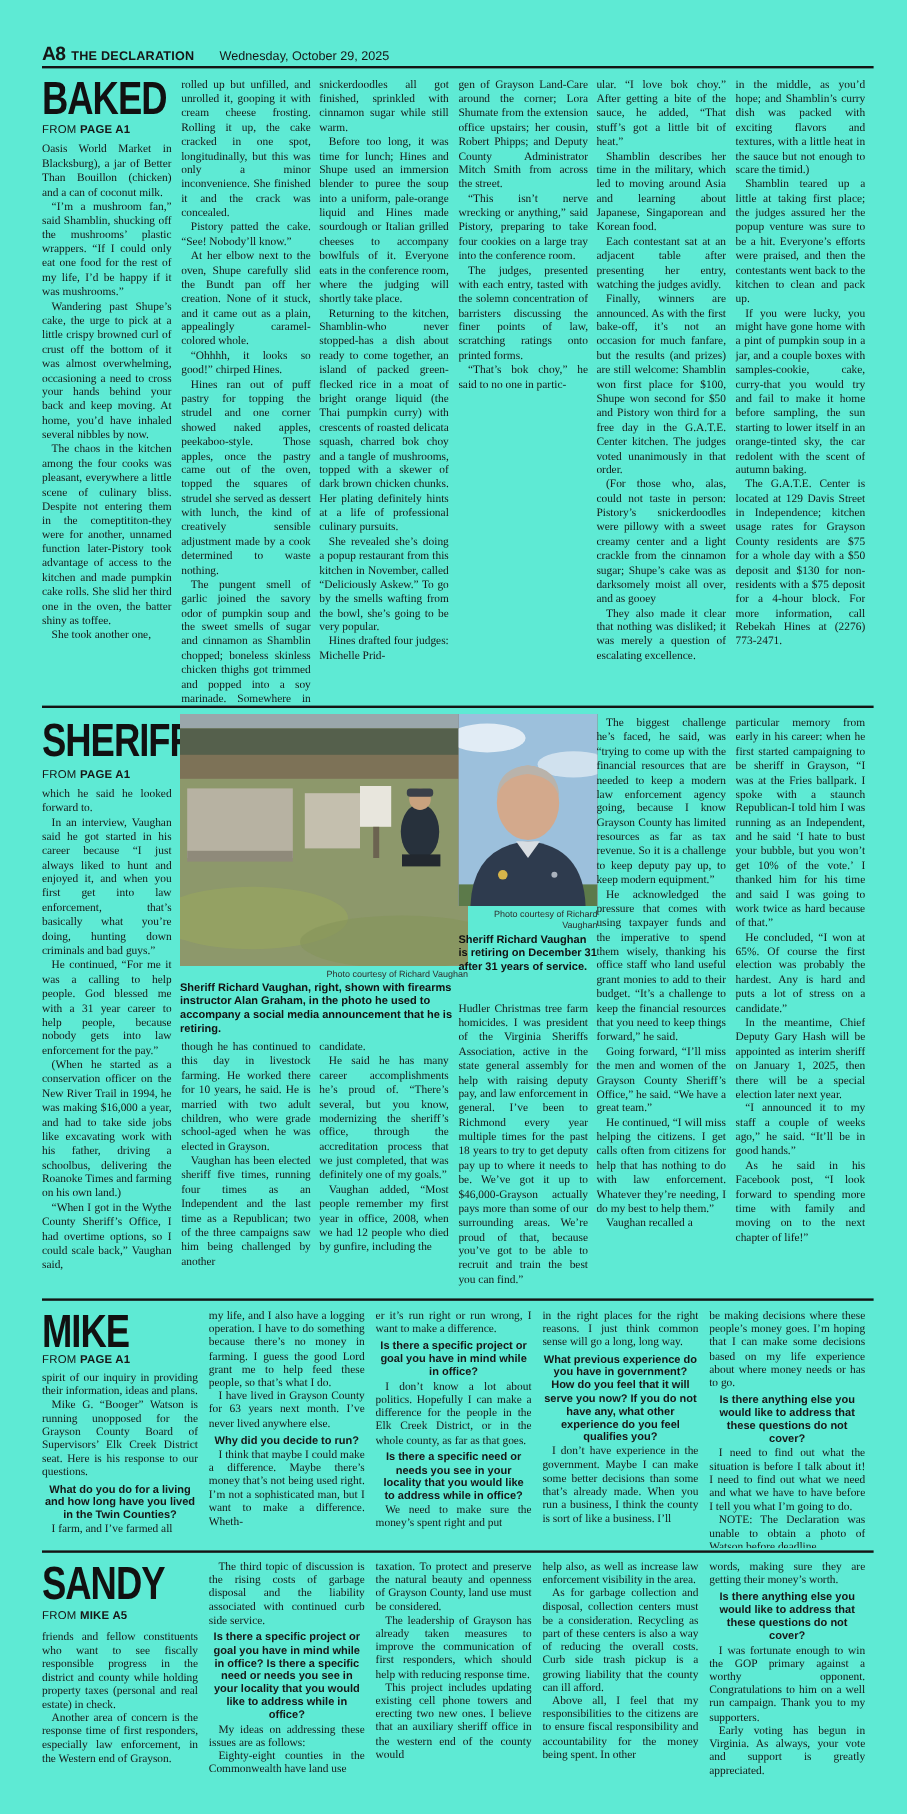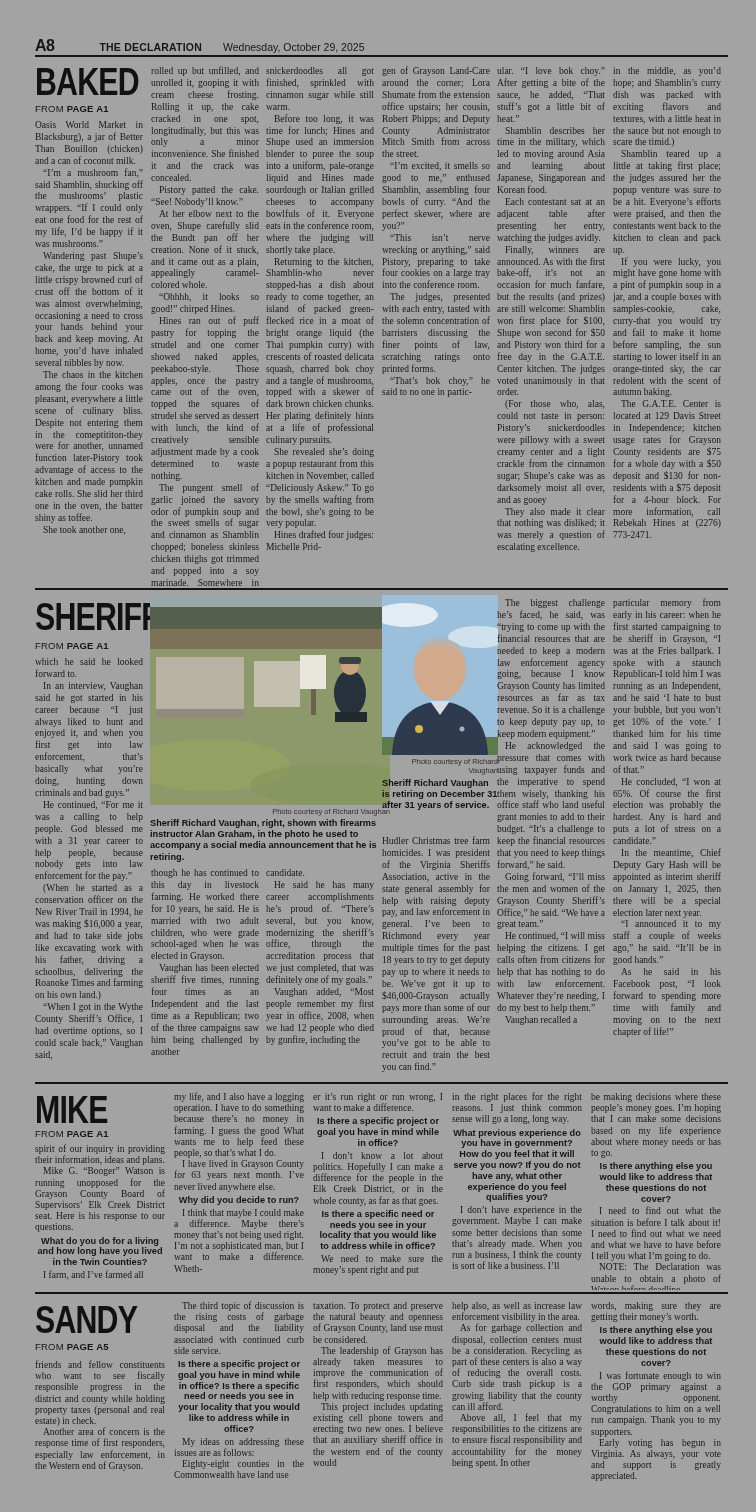--- a/index.html
+++ b/index.html
@@ -1,22 +1,22 @@
 <!DOCTYPE html>
 <html><head>
 <meta charset="utf-8">
 <style>
   html,body{margin:0;padding:0;background:#e8e8e8;}
-  .page{position:relative;width:756px;height:1512px;background:#a3a3a3;margin:0 auto;
+  .page{position:relative;width:756px;height:1512px;background:#5eead4;margin:0 auto;
         font-family:"Liberation Serif",serif;color:#161616;overflow:hidden;}
   .rule{position:absolute;left:35px;width:693px;background:#141414;}
   .masthead{position:absolute;left:35px;top:37px;width:693px;display:flex;align-items:baseline;gap:5px;
             font-family:"Liberation Sans",sans-serif;}
   .mh-page{font-size:16px;font-weight:bold;letter-spacing:-0.5px;}
-  .mh-paper{font-size:10.5px;font-weight:bold;letter-spacing:0.2px;margin-left:40px;}
+  .mh-paper{font-size:10.5px;font-weight:bold;letter-spacing:0.2px;}
   .mh-date{font-size:10.5px;margin-left:16px;}
   .headline{position:absolute;margin:0;font-family:"Liberation Sans",sans-serif;font-weight:bold;
             font-size:37px;letter-spacing:-1px;transform:scale(0.82,1.05);transform-origin:left top;
             white-space:nowrap;color:#111;}
   .fromline{position:absolute;font-family:"Liberation Sans",sans-serif;font-size:9.5px;letter-spacing:0.2px;}
   .fromline b{font-weight:bold;}
   .col{position:absolute;overflow:hidden;text-align:justify;}
   .body-a{font-size:9.5px;line-height:11.9px;}
   .body-b{font-size:9.5px;line-height:11.2px;}
   .col p{margin:0;}
@@ -65,21 +65,20 @@
     </div>
   <div class="col body-a" style="left:266px;top:66px;width:108px;height:520px;">
       <p class="cont">snickerdoodles all got finished, sprinkled with cinnamon sugar while still warm.</p>
       <p class="ind">Before too long, it was time for lunch; Hines and Shupe used an immersion blender to puree the soup into a uniform, pale-orange liquid and Hines made sourdough or Italian grilled cheeses to accompany bowlfuls of it. Everyone eats in the conference room, where the judging will shortly take place.</p>
       <p class="ind">Returning to the kitchen, Shamblin-who never stopped-has a dish about ready to come together, an island of packed green-flecked rice in a moat of bright orange liquid (the Thai pumpkin curry) with crescents of roasted delicata squash, charred bok choy and a tangle of mushrooms, topped with a skewer of dark brown chicken chunks. Her plating definitely hints at a life of professional culinary pursuits.</p>
       <p class="ind">She revealed she’s doing a popup restaurant from this kitchen in November, called “Deliciously Askew.” To go by the smells wafting from the bowl, she’s going to be very popular.</p>
       <p class="ind">Hines drafted four judges: Michelle Prid-</p>
     </div>
   <div class="col body-a" style="left:382px;top:66px;width:108px;height:520px;">
       <p class="cont">gen of Grayson Land-Care around the corner; Lora Shumate from the extension office upstairs; her cousin, Robert Phipps; and Deputy County Administrator Mitch Smith from across the street.</p>
-      <p class="ind">“I’m excited, it smells so good to me,” enthused Shamblin, assembling four bowls of curry. “And the perfect skewer, where are you?”</p>
       <p class="ind">“This isn’t nerve wrecking or anything,” said Pistory, preparing to take four cookies on a large tray into the conference room.</p>
       <p class="ind">The judges, presented with each entry, tasted with the solemn concentration of barristers discussing the finer points of law, scratching ratings onto printed forms.</p>
       <p class="ind">“That’s bok choy,” he said to no one in partic-</p>
     </div>
   <div class="col body-a" style="left:497px;top:66px;width:108px;height:520px;">
       <p class="cont">ular. “I love bok choy.” After getting a bite of the sauce, he added, “That stuff’s got a little bit of heat.”</p>
       <p class="ind">Shamblin describes her time in the military, which led to moving around Asia and learning about Japanese, Singaporean and Korean food.</p>
       <p class="ind">Each contestant sat at an adjacent table after presenting her entry, watching the judges avidly.</p>
       <p class="ind">Finally, winners are announced. As with the first bake-off, it’s not an occasion for much fanfare, but the results (and prizes) are still welcome: Shamblin won first place for $100, Shupe won second for $50 and Pistory won third for a free day in the G.A.T.E. Center kitchen. The judges voted unanimously in that order.</p>
       <p class="ind">(For those who, alas, could not taste in person: Pistory’s snickerdoodles were pillowy with a sweet creamy center and a light crackle from the cinnamon sugar; Shupe’s cake was as darksomely moist all over, and as gooey</p>
@@ -180,21 +179,21 @@
     <span>FROM</span>
     <b>PAGE A1</b>
   </div>
   <div class="col body-b" style="left:35px;top:1144px;width:130px;height:146px;">
       <p class="cont">spirit of our inquiry in providing their information, ideas and plans.</p>
       <p class="ind">Mike G. “Booger” Watson is running unopposed for the Grayson County Board of Supervisors’ Elk Creek District seat. Here is his response to our questions.</p>
       <p class="q">What do you do for a living and how long have you lived in the Twin Counties?</p>
       <p class="ind">I farm, and I’ve farmed all</p>
     </div>
   <div class="col body-b" style="left:174px;top:1092px;width:130px;height:198px;">
-      <p class="cont">my life, and I also have a logging operation. I have to do something because there’s no money in farming. I guess the good What wants me to help feed these people, so that’s what I do.</p>
+      <p class="cont">my life, and I also have a logging operation. I have to do something because there’s no money in farming. I guess the good Lord grant me to help feed these people, so that’s what I do.</p>
       <p class="ind">I have lived in Grayson County for 63 years next month. I’ve never lived anywhere else.</p>
       <p class="q">Why did you decide to run?</p>
       <p class="ind">I think that maybe I could make a difference. Maybe there’s money that’s not being used right. I’m not a sophisticated man, but I want to make a difference. Wheth-</p>
     </div>
   <div class="col body-b" style="left:313px;top:1092px;width:130px;height:198px;">
       <p class="cont">er it’s run right or run wrong, I want to make a difference.</p>
       <p class="q">Is there a specific project or goal you have in mind while in office?</p>
       <p class="ind">I don’t know a lot about politics. Hopefully I can make a difference for the people in the Elk Creek District, or in the whole county, as far as that goes.</p>
       <p class="q">Is there a specific need or needs you see in your locality that you would like to address while in office?</p>
       <p class="ind">We need to make sure the money’s spent right and put</p>
@@ -209,21 +208,21 @@
       <p class="q">Is there anything else you would like to address that these questions do not cover?</p>
       <p class="ind">I need to find out what the situation is before I talk about it! I need to find out what we need and what we have to have before I tell you what I’m going to do.</p>
       <p class="ind">NOTE: The Declaration was unable to obtain a photo of Watson before deadline.</p>
     </div>
 
   <div class="rule" style="top:1292px;height:1.5px;"></div>
 
   <h1 class="headline" style="left:35px;top:1298px;">SANDY</h1>
   <div class="fromline" style="left:35px;top:1341px;">
     <span>FROM</span>
-    <b>PAGE A5</b>
+    <b>MIKE A5</b>
   </div>
   <div class="col body-b" style="left:35px;top:1360px;width:130px;height:142px;">
       <p class="cont">friends and fellow constituents who want to see fiscally responsible progress in the district and county while holding property taxes (personal and real estate) in check.</p>
       <p class="ind">Another area of concern is the response time of first responders, especially law enforcement, in the Western end of Grayson.</p>
     </div>
   <div class="col body-b" style="left:174px;top:1301px;width:130px;height:200px;">
       <p class="ind">The third topic of discussion is the rising costs of garbage disposal and the liability associated with continued curb side service.</p>
       <p class="q">Is there a specific project or goal you have in mind while in office? Is there a specific need or needs you see in your locality that you would like to address while in office?</p>
       <p class="ind">My ideas on addressing these issues are as follows:</p>
       <p class="ind">Eighty-eight counties in the Commonwealth have land use</p>

